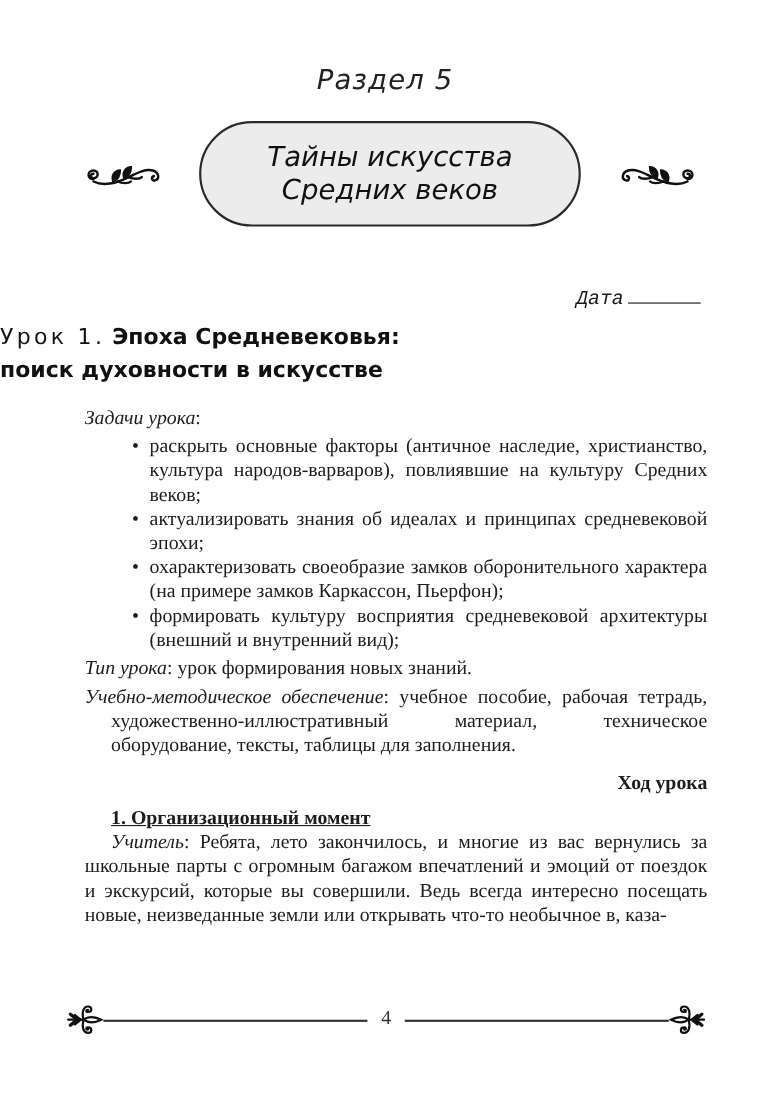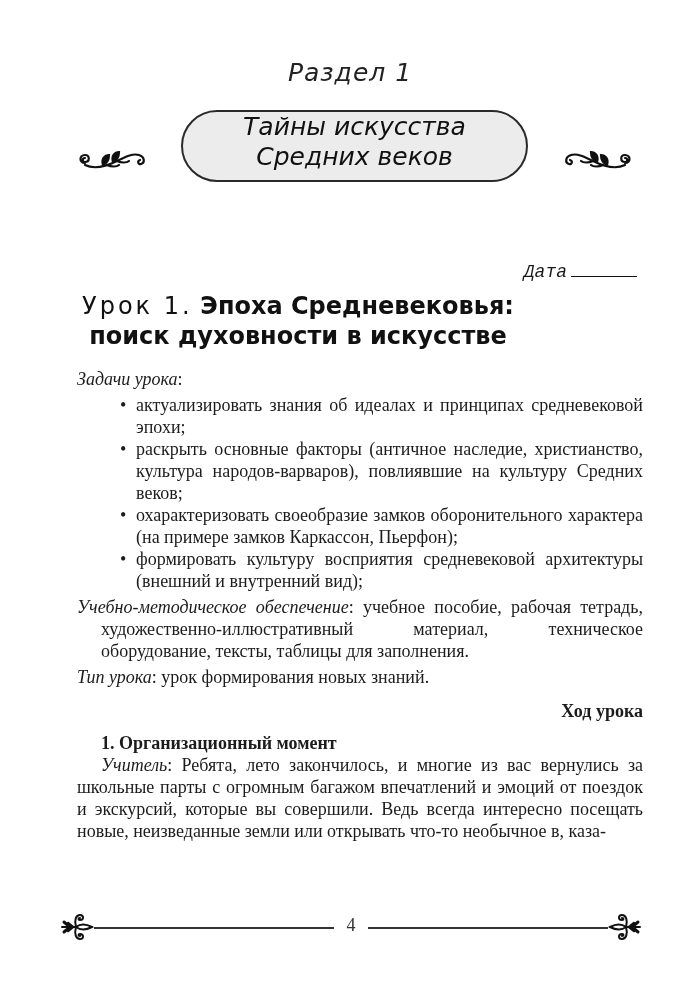--- a/index.html
+++ b/index.html
@@ -4,73 +4,73 @@
   <style>
     html, body { margin: 0; padding: 0; background: #ffffff; }
     body { width: 700px; height: 1000px; position: relative; overflow: hidden; color: #1a1a1a; }
 
     .section-label {
       position: absolute; left: 0; width: 700px; top: 58px;
       text-align: center; font-family: "DejaVu Sans", sans-serif;
       font-size: 25px; letter-spacing: 1px; color: #222; font-style: italic;
     }
     .title-box {
-      position: absolute; left: 181px; top: 110px; width: 347px; height: 72px;
+      position: absolute; left: 181px; top: 110px; width: 347px; height: 96px;
       background: #ececec; border: 2px solid #2a2a2a; border-radius: 48px;
       box-sizing: border-box;
-      display: flex; flex-direction: column; align-items: center; justify-content: flex-start;
+      display: flex; flex-direction: column; align-items: center; justify-content: center;
       font-family: "DejaVu Sans", sans-serif; font-style: italic;
       font-size: 25px; line-height: 30px; color: #111;
     }
     .orn { position: absolute; }
 
     .date-line {
       position: absolute; right: 63px; top: 262px;
       font-family: Liberation Mono, monospace; font-style: italic; font-size: 18px;
     }
     .date-line .blank { display: inline-block; width: 66px; border-bottom: 1.5px solid #111; margin-left: 4px; vertical-align: baseline; height: 10px; }
 
     .lesson-title {
-      position: absolute; left: 0; width: 596px; top: 291px; text-align: center;
-      font-family: "DejaVu Sans", sans-serif; font-size: 24px; line-height: 30px; color: #111;
+      position: absolute; left: 0; width: 596px; top: 291px; 
+      font-family: "DejaVu Sans", sans-serif; font-size: 20px; line-height: 30px; color: #111;
     }
     .lesson-title .prefix { font-weight: normal; letter-spacing: 3px; }
     .lesson-title .bold { font-weight: bold; }
 
     .body-text {
       position: absolute; left: 77px; top: 368px; width: 566px;
       font-family: "Liberation Serif", serif; font-size: 18px; line-height: 22px; color: #1c1c1c;
       text-align: justify;
     }
     .para { margin: 0 0 4px 0; padding-left: 24px; text-indent: -24px; }
     .para .label { font-style: italic; }
     ul.tasks { list-style: none; margin: 0 0 4px 0; padding: 0 0 0 43px; }
     ul.tasks li { position: relative; padding-left: 16px; margin: 0; }
     ul.tasks li::before { content: "•"; position: absolute; left: 0; top: 0; }
 
     .heading-center { text-align: right; font-weight: bold; margin: 12px 0 10px 0; }
-    .sub-heading { font-weight: bold; padding-left: 24px; margin: 0; }
+    .sub-heading { font-weight: bold; padding-left: 24px; margin: 0; text-decoration: underline; }
     .dialogue { text-indent: 24px; margin: 0; }
     .dialogue .label { font-style: italic; }
 
     .footer {
       position: absolute; left: 58px; top: 912px; width: 586px; height: 30px;
     }
     .footer .rule { position: absolute; top: 15px; height: 1.5px; background: #333; }
     .page-number {
       position: absolute; left: 0; width: 586px; text-align: center; top: 3px;
       font-family: "Liberation Serif", serif; font-size: 18px; color: #333;
     }
   </style>
 </head>
 <body>
 
 <div>
 
-  <div class="section-label">Раздел 1</div>
+  <div class="section-label">Раздел 5</div>
 
   <svg class="orn" style="left:75px; top:145px;" width="80" height="32" viewBox="0 0 80 32">
     <g fill="none" stroke="#111" stroke-width="2.2" stroke-linecap="round">
       <path d="M10 18 C4 18 4 10 10 10 C15 10 15 17 10 17 C7 17 7 13 10 13"></path>
       <path d="M10 20 C18 24 30 22 42 16 C50 12 58 8 64 10 C70 12 70 18 66 19 C63 20 62 16 65 15"></path>
       <path d="M28 20 C26 14 30 10 34 10 C34 15 32 18 28 20 Z" fill="#111"></path>
       <path d="M38 17 C36 11 40 7 44 7 C44 12 42 15 38 17 Z" fill="#111"></path>
       <path d="M32 20 C36 22 42 22 44 20"></path>
       <path d="M42 16 C46 18 52 18 54 16"></path>
     </g>
@@ -102,29 +102,29 @@
       <span class="bold">Эпоха Средневековья:</span>
     </div>
     <div class="bold">поиск духовности в искусстве</div>
   </div>
 
   <div class="body-text">
 
     <p class="para"><span class="label">Задачи урока</span><span>:</span></p>
 
     <ul class="tasks">
+      <li>раскрыть основные факторы (античное наследие, христианство, культура народов-варваров), повлиявшие на культуру Средних веков;</li>
       <li>актуализировать знания об идеалах и принципах средневековой эпохи;</li>
-      <li>раскрыть основные факторы (античное наследие, христианство, культура народов-варваров), повлиявшие на культуру Средних веков;</li>
       <li>охарактеризовать своеобразие замков оборонительного характера (на примере замков Каркассон, Пьерфон);</li>
       <li>формировать культуру восприятия средневековой архитектуры (внешний и внутренний вид);</li>
     </ul>
 
+    <p class="para"><span class="label">Тип урока</span><span>: урок формирования новых знаний.</span></p>
+
     <p class="para"><span class="label">Учебно-методическое обеспечение</span><span>: учебное пособие, рабочая тетрадь, художественно-иллюстративный материал, техническое оборудование, тексты, таблицы для заполнения.</span></p>
-
-    <p class="para"><span class="label">Тип урока</span><span>: урок формирования новых знаний.</span></p>
 
     <div class="heading-center">Ход урока</div>
 
     <p class="sub-heading">1. Организационный момент</p>
     <p class="dialogue"><span class="label">Учитель</span><span>: Ребята, лето закончилось, и многие из вас вернулись за школьные парты с огромным багажом впечатлений и эмоций от поездок и экскурсий, которые вы совершили. Ведь всегда интересно посещать новые, неизведанные земли или открывать что-то необычное в, каза-</span></p>
   </div>
 
   <div class="footer">
     <svg class="orn" style="left:0; top:0;" width="36" height="30" viewBox="0 0 36 30">
       <g fill="none" stroke="#111" stroke-width="2" stroke-linecap="round">

